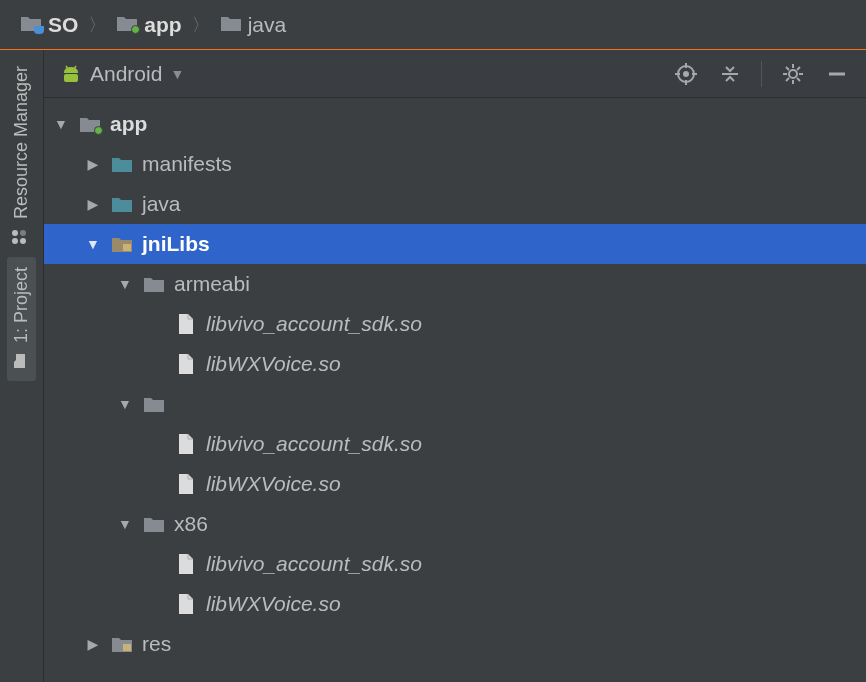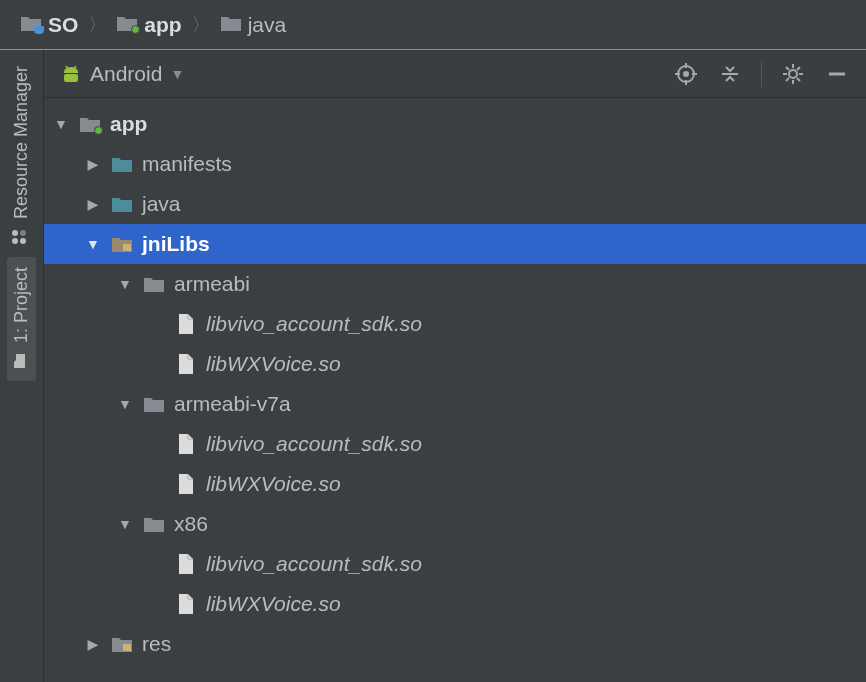--- a/index.html
+++ b/index.html
@@ -380,21 +380,20 @@
 
       <div class="row indent-2">
         <span class="arrow">▼</span>
         <span class="icon-slot">
           <span class="folder-icon">
               <svg viewBox="0 0 22 18">
                 <path d="M1 3 h7 l2 2 h11 v12 h-20 z" fill="#868a91"></path>
               </svg>
             </span>
         </span>
-        <span class="node-label">armeabi-v7a</span>
       </div>
 
       <div class="row indent-3">
         <span class="arrow blank">▶</span>
         <span class="icon-slot">
           <svg class="file-icon" viewBox="0 0 18 22">
               <path d="M2 1 h9 l5 5 v15 h-14 z" fill="#dcdcdc"></path>
               <path d="M11 1 v5 h5" fill="none" stroke="#aaa"></path>
             </svg>
         </span>

